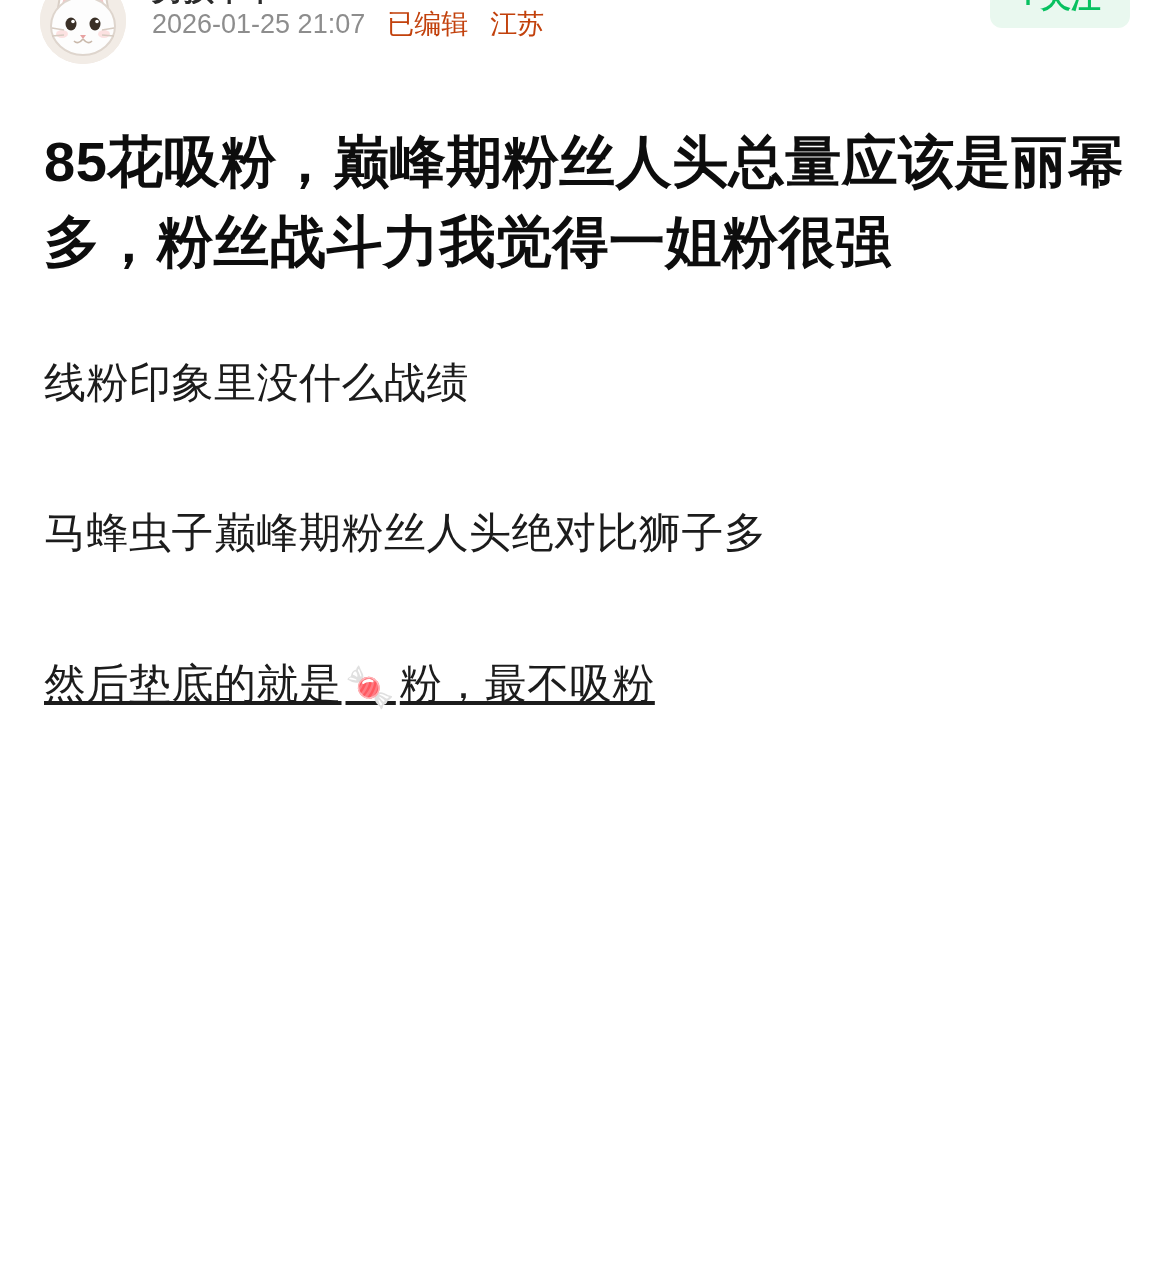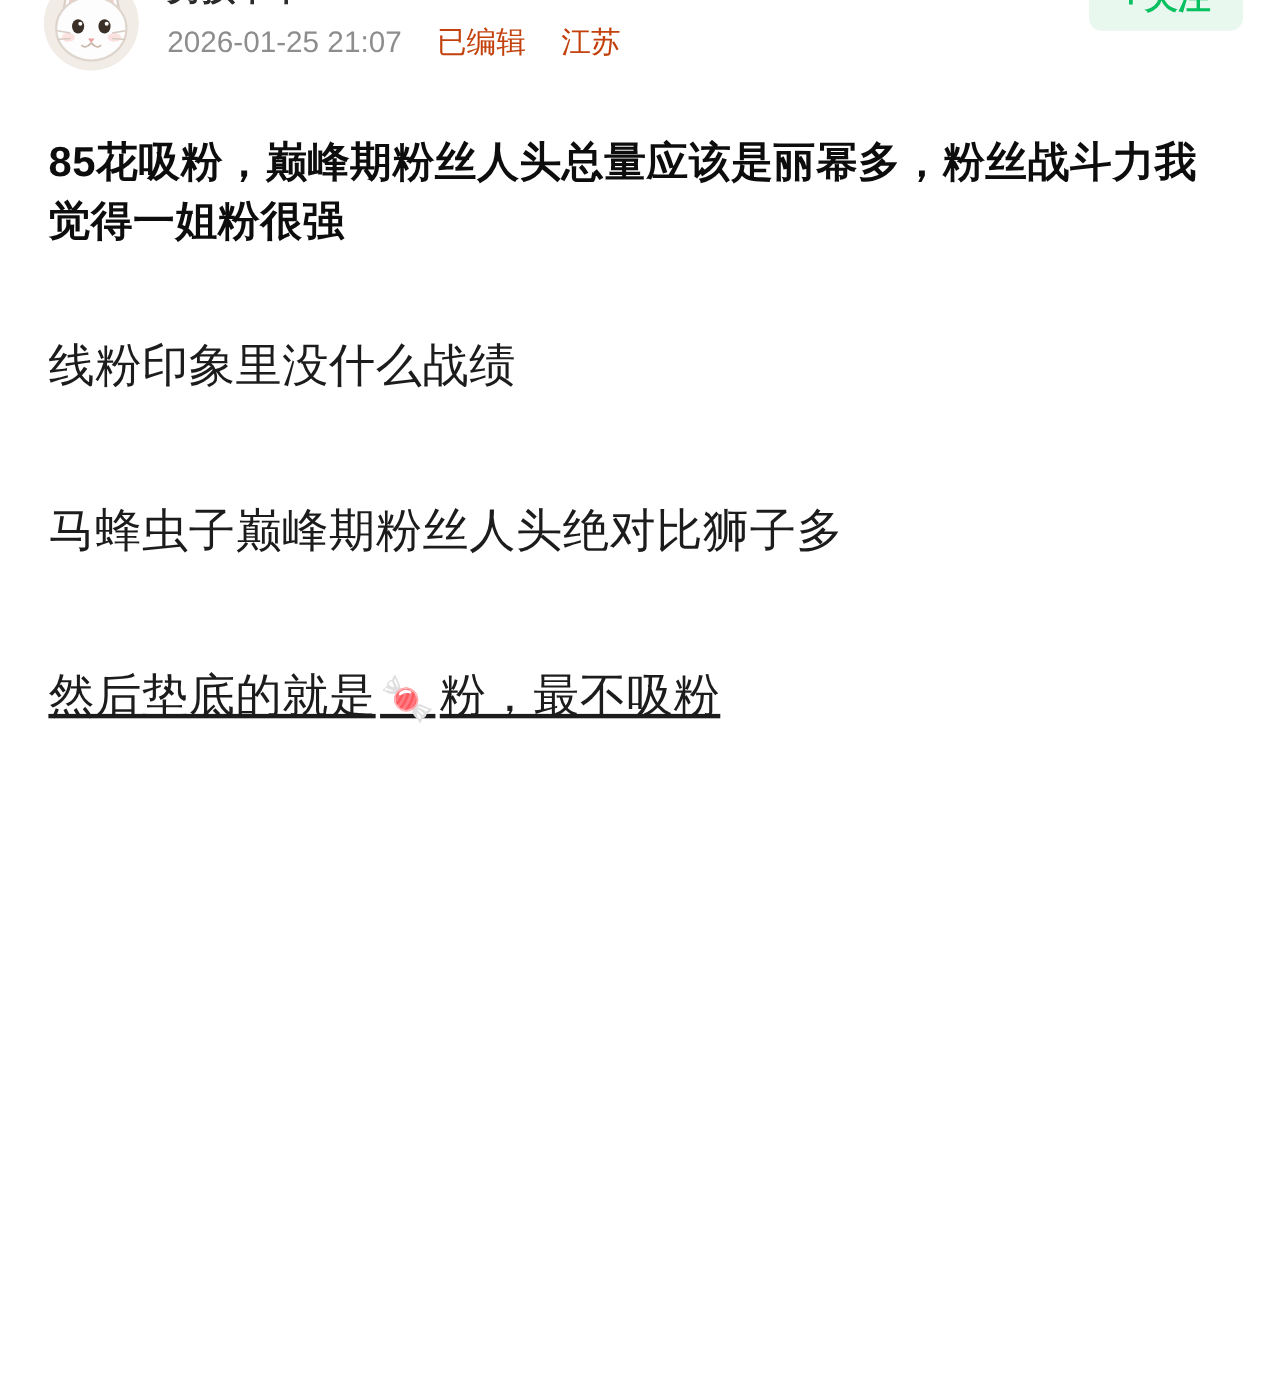--- a/index.html
+++ b/index.html
@@ -49,25 +49,25 @@
     font-weight: 700;
     color: #2b2b2b;
     line-height: 40px;
     height: 34px;
     overflow: hidden;
     
   }
   .meta-row {
     display: flex;
     align-items: flex-end;
-    gap: 32px;
+    gap: 22px;
     font-size: 27px;
     color: #8a8a8a;
     line-height: 36px;
-    margin-top: 16px;
+    margin-top: 2px;
   }
   .meta-time { color: #8d8d8d; }
   .meta-edited { color: #c2410c; }
   .meta-location { color: #c2410c; }
 
   .follow-button {
     position: absolute;
     right: 40px;
     top: -34px;
     width: 140px;
@@ -89,21 +89,21 @@
     font-size: 30px;
     font-weight: 700;
     line-height: 1;
   }
 
   
   .post-body {
     padding: 0 44px;
   }
   .post-title {
-    font-size: 38px;
+    font-size: 56px;
     font-weight: 700;
     line-height: 1.42;
     color: #0d0d0d;
     letter-spacing: 0.5px;
     margin: 42px 0 0 0;
     word-break: break-all;
   }
   .post-paragraphs {
     margin-top: 66px;
   }

